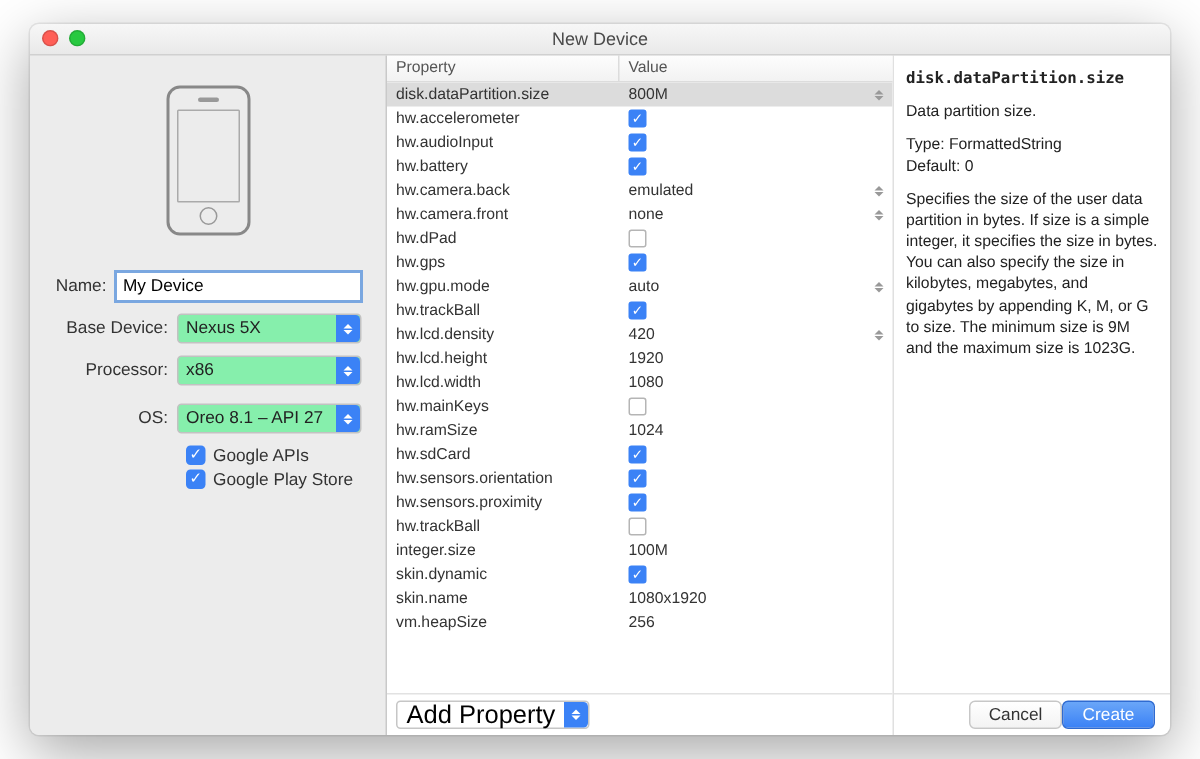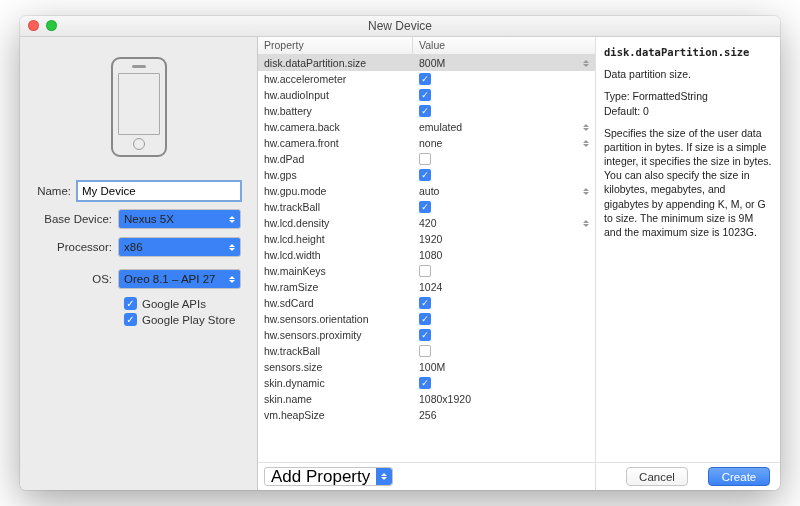--- a/index.html
+++ b/index.html
@@ -15,21 +15,21 @@
 .side { width: 238px; background: #ececec; border-right: 1px solid #c9c9c9; padding: 14px 16px 12px; display: flex; flex-direction: column; }
 .phone-wrap { display: flex; justify-content: center; margin: 6px 0 24px; }
 .phone { width: 56px; height: 100px; border: 2px solid #888; border-radius: 9px; position: relative; }
 .phone::before { content: ""; position: absolute; top: 6px; left: 50%; transform: translateX(-50%); width: 14px; height: 3px; border-radius: 2px; background: #999; }
 .phone::after { content: ""; position: absolute; bottom: 5px; left: 50%; transform: translateX(-50%); width: 10px; height: 10px; border: 1.5px solid #999; border-radius: 50%; }
 .phone .scr { position: absolute; top: 14px; bottom: 20px; left: 5px; right: 5px; border: 1px solid #aaa; border-radius: 1px; }
 .form-row { display: flex; align-items: center; margin-bottom: 8px; justify-content: space-between; }
 .form-row label { width: 82px; text-align: right; font-size: 11.5px; color: #333; padding-right: 6px; }
 .txt { flex: 1; height: 20px; border: 1px solid #b7b7b7; border-radius: 0; font-size: 11.5px; padding: 0 4px; background: #fff; }
 .txt.focus { outline: 2px solid #7aa7e0; outline-offset: -1px; border-color: #6f98d6; }
-.sel-wrap { flex: 1; height: 20px; position: relative; background: #3b82f6; border: 1px solid #c2c2c2; border-radius: 3px; display: flex; align-items: center; font-size: 11.5px; }
+.sel-wrap { flex: 1; height: 20px; position: relative; background: #86efac; border: 1px solid #c2c2c2; border-radius: 3px; display: flex; align-items: center; font-size: 11.5px; }
 .sel-wrap .sel-text { flex: 1; padding: 0 5px; color: #222; }
 .sel-arrows { width: 16px; height: 100%; background: #3b82f6; border-radius: 0 3px 3px 0; display: flex; flex-direction: column; align-items: center; justify-content: center; gap: 1px; }
 .sel-arrows::before, .sel-arrows::after { content: ""; border-left: 3px solid transparent; border-right: 3px solid transparent; }
 .sel-arrows::before { border-bottom: 3px solid #fff; } .sel-arrows::after { border-top: 3px solid #fff; }
 .chk-row { display: flex; align-items: center; font-size: 11.5px; color: #333; margin-left: 88px; margin-bottom: 3px; }
 .chk { width: 13px; height: 13px; border-radius: 3px; background: #3b82f6; margin-right: 5px; display: flex; align-items: center; justify-content: center; }
 .chk::after { content: "✓"; color: #fff; font-size: 10px; line-height: 1; }
 .center { flex: 1; background: #fff; border-right: 1px solid #e0e0e0; display: flex; flex-direction: column; min-width: 0; }
 .cols { display: flex; height: 18px; font-size: 10.5px; color: #555; border-bottom: 1px solid #dcdcdc; background: linear-gradient(#fdfdfd,#f2f2f2); flex: none; }
 .col-p { width: 155px; padding: 2px 6px; border-right: 1px solid #dcdcdc; }
@@ -47,21 +47,21 @@
 .stepper::before { border-bottom: 3px solid #999; } .stepper::after { border-top: 3px solid #999; }
 .addprop-bar { height: 28px; display: flex; align-items: center; padding: 0 6px; border-top: 1px solid #e2e2e2; flex: none; }
 .addprop { height: 19px; display: flex; align-items: center; background: #fff; border: 1px solid #c6c6c6; border-radius: 3px; font-size: 17px; }
 .addprop span { padding: 0 6px; }
 .addprop .sel-arrows { border-radius: 0 3px 3px 0; }
 .details { width: 184px; background: #fff; display: flex; flex-direction: column; }
 .det-hdr { height: 18px; font-size: 10.5px; color: #555; padding: 2px 6px; border-bottom: 1px solid #dcdcdc; background: linear-gradient(#fdfdfd,#f2f2f2); flex: none; }
 .det-body { flex: 1; padding: 8px 8px; font-size: 10.5px; color: #222; overflow-y: auto; line-height: 1.35; }
 .det-body .dn { font-weight: bold; font-family: Menlo, monospace; font-size: 10.5px; margin-bottom: 8px; }
 .det-body p { margin-bottom: 8px; }
-.det-foot { height: 28px; border-top: 1px solid #e2e2e2; display: flex; align-items: center; justify-content: flex-end; gap: 20px; padding: 0 10px; flex: none; }
+.det-foot { height: 28px; border-top: 1px solid #e2e2e2; display: flex; align-items: center; justify-content: flex-end; gap: 0; padding: 0 10px; flex: none; }
 .btn { height: 19px; min-width: 62px; border-radius: 4px; font-size: 11.5px; display: flex; align-items: center; justify-content: center; border: 1px solid #c7c7c7; background: linear-gradient(#fff,#f3f3f3); color: #333; }
 .btn.primary { background: linear-gradient(#6aa6f8,#3b82f6); color: #fff; border-color: #2f6bd1; }
 </style>
 </head>
 <body>
 
 <div class="window">
   <div class="titlebar">
     <div class="traffic">
       <div class="dot close"></div>
@@ -230,21 +230,21 @@
               <div class="minichk"></div>
             </div>
           </div>
           <div class="row">
             <div class="c-p">hw.trackBall</div>
             <div class="c-v">
               <div class="minichk off"></div>
             </div>
           </div>
           <div class="row">
-            <div class="c-p">sensors.size</div>
+            <div class="c-p">integer.size</div>
             <div class="c-v">
               <span>100M</span>
             </div>
           </div>
           <div class="row">
             <div class="c-p">skin.dynamic</div>
             <div class="c-v">
               <div class="minichk"></div>
             </div>
           </div>

